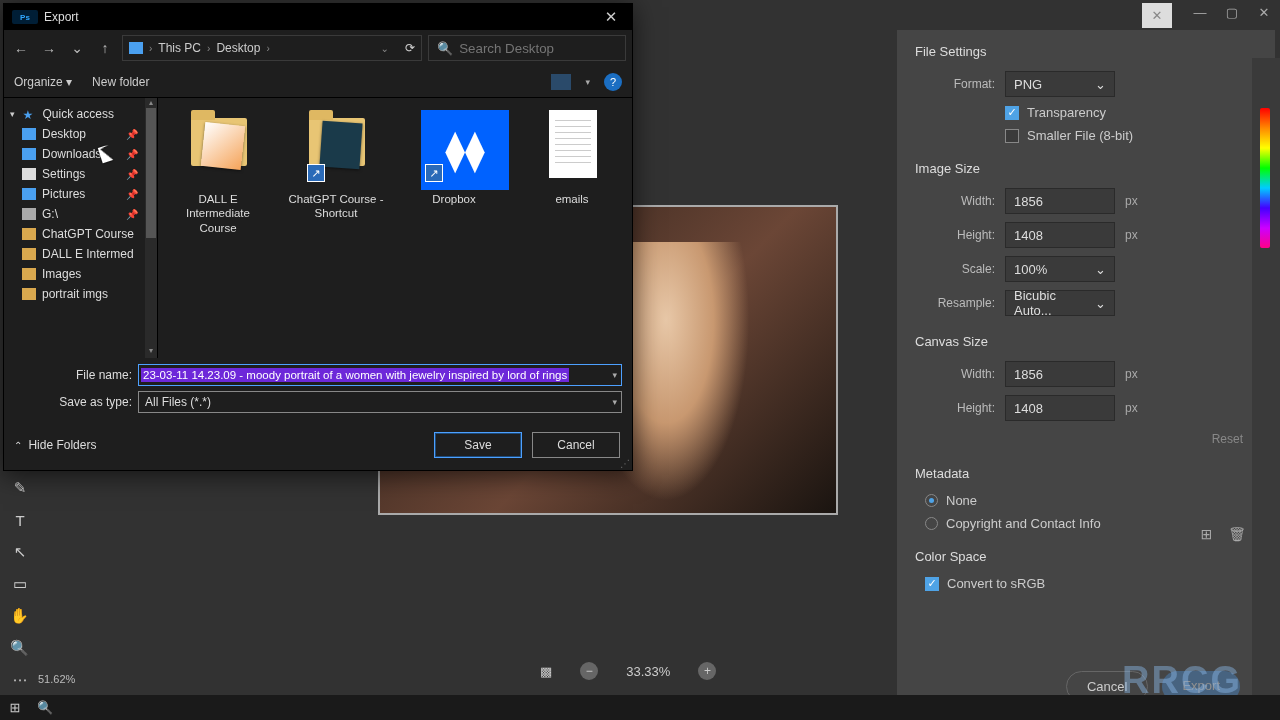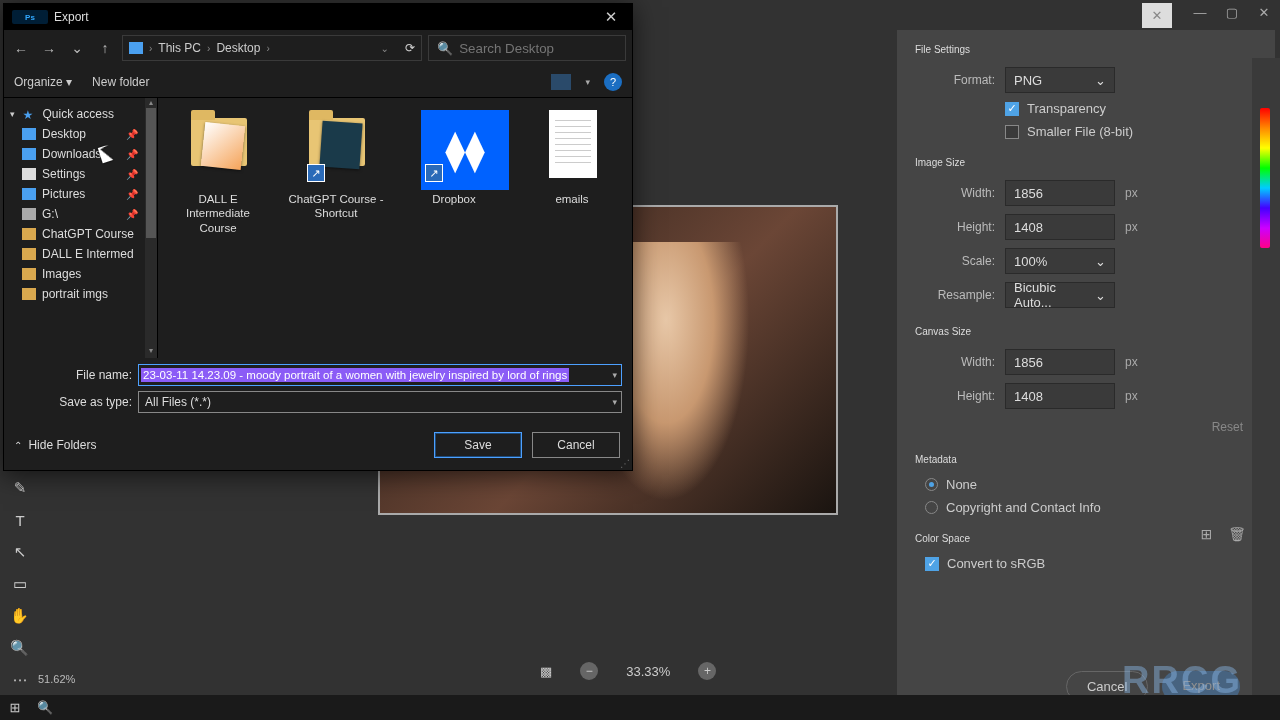--- a/index.html
+++ b/index.html
@@ -16,21 +16,21 @@
 .app-top-icons span { color: #ccc; font-size: 16px; }
 
 
 .export-panel { position: absolute; top: 30px; right: 5px; bottom: 0; width: 378px; background: #454545; overflow-y: auto; }
 .right-strip { position: absolute; top: 58px; right: 0; width: 28px; bottom: 0; background: #3a3a3a; }
 .color-bar { position: absolute; top: 108px; right: 10px; width: 10px; height: 140px; background: linear-gradient(180deg,#ff0000,#ff8800,#ffff00,#00ff00,#00ccff,#4400ff,#cc00ff,#ff0088); border-radius: 2px; }
 .red-strip { position: absolute; top: 106px; right: 24px; width: 68px; height: 10px; background: linear-gradient(90deg,#ff0000,#ff3344); }
 .close-pill { position: absolute; top: 116px; right: 24px; display: flex; gap: 2px; }
 .close-pill span { width: 16px; height: 14px; background: #666; color: #ddd; font-size: 10px; display: flex; align-items: center; justify-content: center; }
 
-.export-panel .section-title { font-size: 10px; color: #ddd; padding: 14px 18px 8px; }
+.export-panel .section-title { font-size: 13px; color: #ddd; padding: 14px 18px 8px; }
 .export-panel .row { display: flex; align-items: center; padding: 4px 18px; gap: 10px; }
 .export-panel .row label { width: 80px; text-align: right; color: #bbb; font-size: 12px; }
 .export-panel .select, .export-panel .input { flex: 1; max-width: 110px; background: #3a3a3a; border: 1px solid #2a2a2a; color: #ddd; height: 26px; padding: 0 8px; display: flex; align-items: center; justify-content: space-between; }
 .export-panel .input { justify-content: flex-start; }
 .export-panel .unit { color: #aaa; font-size: 12px; width: 22px; }
 .export-panel .checkbox-row { display: flex; align-items: center; padding: 4px 18px 4px 108px; gap: 8px; }
 .export-panel .chk { width: 14px; height: 14px; border: 1px solid #888; display: flex; align-items: center; justify-content: center; background: #3a3a3a; }
 .export-panel .chk.checked::after { content: "✓"; color: #4fa3e6; font-size: 11px; }
 .export-panel .chk.checked { background: #4fa3e6; border-color: #4fa3e6; }
 .export-panel .chk.checked::after { color: #fff; }
@@ -60,21 +60,21 @@
 .taskbar .tb-icon { width: 30px; height: 25px; display: flex; align-items: center; justify-content: center; color: #ccc; }
 
 
 .watermark { position: absolute; bottom: 18px; right: 38px; color: #8bb8e8; font-size: 38px; opacity: .45; font-weight: 700; letter-spacing: 2px; pointer-events: none; }
 
 
 .dialog { position: absolute; top: 3px; left: 3px; width: 630px; height: 468px; background: #1e1e1e; border: 1px solid #000; box-shadow: 0 4px 24px rgba(0,0,0,.6); }
 .dialog-titlebar { height: 26px; background: #000; display: flex; align-items: center; justify-content: space-between; padding: 0 4px 0 8px; }
 .dialog-titlebar .left { display: flex; align-items: center; gap: 6px; }
 .dialog-titlebar .title { color: #ddd; font-size: 12px; }
-.dialog-titlebar .ps-icon { width: 36px; height: 14px; background: #001e36; color: #31a8ff; font-size: 8px; font-weight: 700; display: flex; align-items: center; justify-content: center; border-radius: 2px; }
+.dialog-titlebar .ps-icon { width: 26px; height: 14px; background: #001e36; color: #31a8ff; font-size: 8px; font-weight: 700; display: flex; align-items: center; justify-content: center; border-radius: 2px; }
 .dialog-titlebar .x { width: 34px; height: 26px; display: flex; align-items: center; justify-content: center; color: #ccc; font-size: 15px; }
 
 .dialog-nav { height: 36px; display: flex; align-items: center; gap: 6px; padding: 0 6px; }
 .dialog-nav .nav-btn { width: 22px; height: 22px; display: flex; align-items: center; justify-content: center; color: #bbb; font-size: 14px; }
 .dialog-nav .crumb-bar { flex: 1; height: 26px; background: #1e1e1e; border: 1px solid #3a3a3a; display: flex; align-items: center; padding: 0 6px; gap: 6px; color: #ccc; font-size: 12px; }
 .dialog-nav .crumb-bar .chev { color: #888; font-size: 10px; }
 .dialog-nav .search { width: 198px; height: 26px; background: #1e1e1e; border: 1px solid #3a3a3a; display: flex; align-items: center; padding: 0 8px; gap: 6px; color: #888; }
 .dialog-nav .search input { background: transparent; border: none; color: #ccc; width: 100%; outline: none; }
 
 .dialog-toolbar { height: 32px; display: flex; align-items: center; justify-content: space-between; padding: 0 10px; border-bottom: 1px solid #000; }
@@ -122,21 +122,21 @@
 .dropbox-sq .db { color: #fff; font-size: 40px; }
 .doc-shape { position: absolute; left: 12px; top: 4px; width: 48px; height: 68px; background: #fff; }
 .doc-shape::after { content: ""; position: absolute; left: 6px; top: 10px; right: 6px; height: 46px; background: repeating-linear-gradient(180deg,#ccc 0,#ccc 1px,transparent 1px,transparent 6px); }
 
 .dialog-inputs { padding: 6px 10px 4px; }
 .dialog-inputs .in-row { display: flex; align-items: center; gap: 6px; margin-bottom: 5px; }
 .dialog-inputs .in-row label { width: 118px; text-align: right; font-size: 12px; color: #ddd; }
 .dialog-inputs .combo { flex: 1; height: 22px; border: 1px solid #888; background: #1e1e1e; display: flex; align-items: center; position: relative; }
 .dialog-inputs .combo .arrow { position: absolute; right: 4px; color: #aaa; font-size: 9px; }
 .dialog-inputs .combo.filename { border: 1px solid #4da0ff; }
-.dialog-inputs .combo.filename .seltext { background: #8b5cf6; color: #fff; padding: 1px 2px; margin: 0 2px; font-size: 11.5px; white-space: nowrap; overflow: hidden; }
+.dialog-inputs .combo.filename .seltext { background: #6d28d9; color: #fff; padding: 1px 2px; margin: 0 2px; font-size: 11.5px; white-space: nowrap; overflow: hidden; }
 .dialog-inputs .combo.type .val { padding: 0 6px; font-size: 12px; color: #ddd; }
 
 .dialog-footer { display: flex; align-items: center; justify-content: space-between; padding: 10px 12px 10px 10px; }
 .dialog-footer .hf { display: flex; align-items: center; gap: 6px; font-size: 12px; color: #ddd; }
 .dialog-footer .hf .caret { font-size: 10px; }
 .dialog-footer .btns { display: flex; gap: 10px; }
 .dialog-footer .dbtn { width: 88px; height: 26px; border: 1px solid #888; background: #1e1e1e; color: #ddd; font-size: 12px; display: flex; align-items: center; justify-content: center; }
 .dialog-footer .dbtn.save { border: 1px solid #4da0ff; box-shadow: 0 0 0 1px #1e4a78 inset; }
 
 .grip { position: absolute; right: 2px; bottom: 2px; width: 10px; height: 10px; color: #666; font-size: 10px; }

